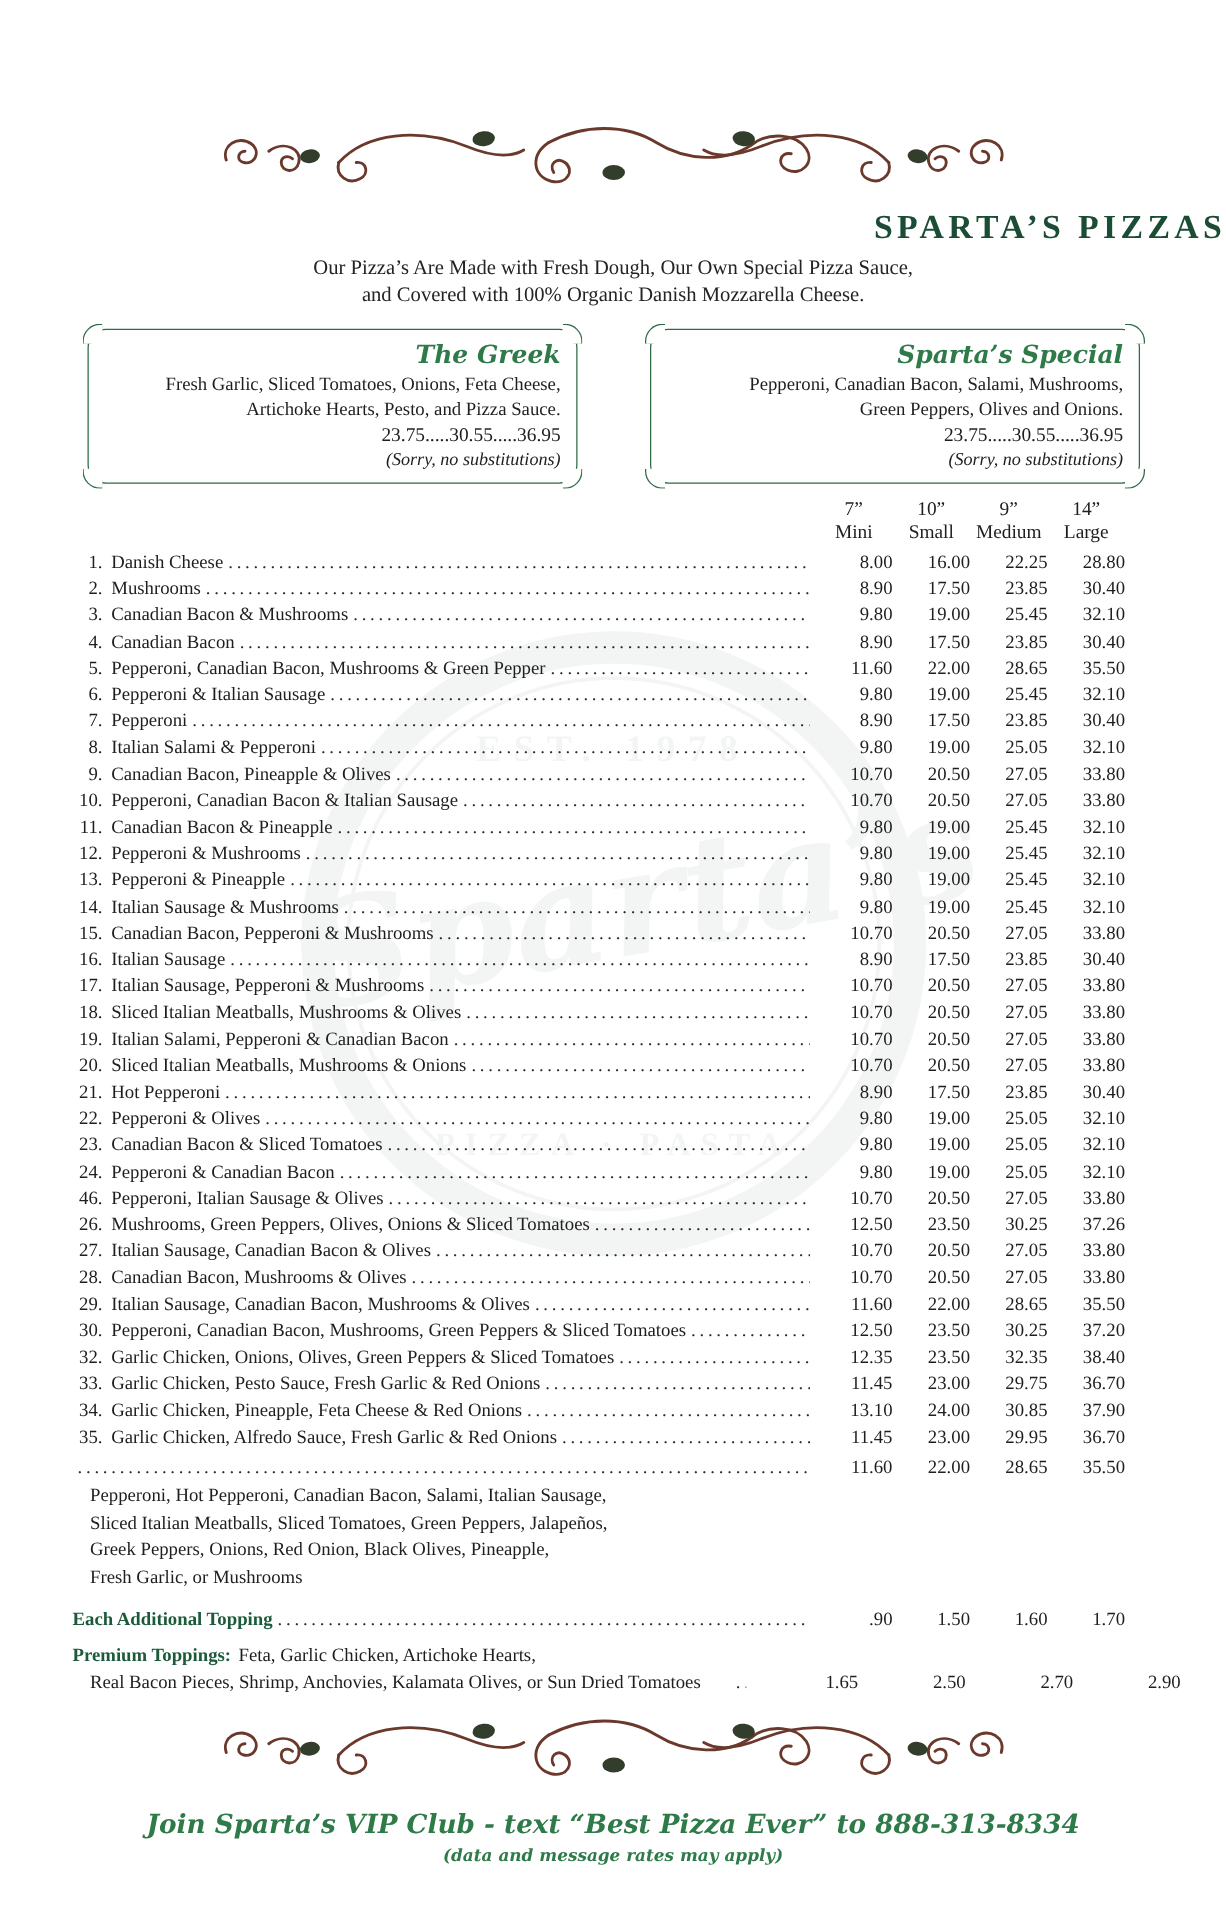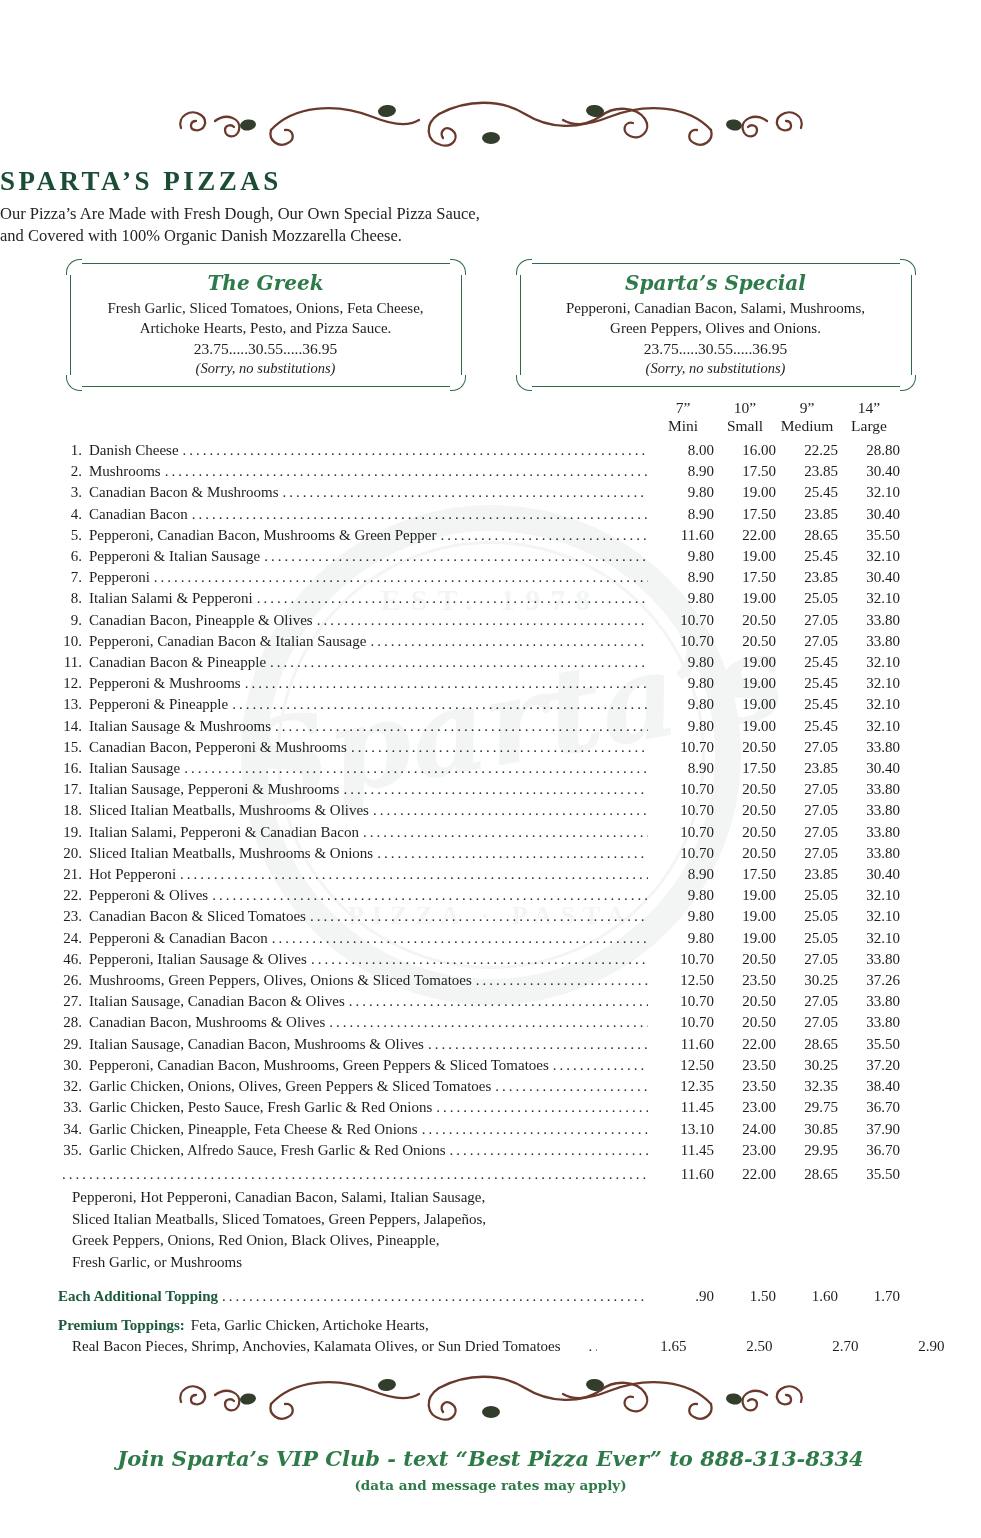--- a/index.html
+++ b/index.html
@@ -20,28 +20,28 @@
   .wm-name { position:absolute; top:150px; width:100%; text-align:center; font-size:118px;
     font-style:italic; font-weight:bold; transform:rotate(-10deg); font-family:"DejaVu Serif", serif; }
   .wm-arc { position:absolute; bottom:74px; width:100%; text-align:center; font-size:26px; letter-spacing:8px; font-weight:bold; }
 
   
   .ornament { display:flex; justify-content:center; }
   .ornament.top { padding-top:94px; }
   .ornament.bottom { margin-top:10px; }
 
   
-  .page-title { text-align:left; font-size:27px; font-weight:600; letter-spacing:3.5px;
+  .page-title { text-align:right; font-size:27px; font-weight:600; letter-spacing:3.5px;
     color:#1b4d35; margin:10px 0 6px; }
-  .subtitle { text-align:left; font-size:16.5px; line-height:22px; color:#242422; }
+  .subtitle { text-align:center; font-size:16.5px; line-height:22px; color:#242422; }
 
   
   .specials { display:flex; justify-content:center; gap:58px; margin:16px 64px 0; }
   .special-box { position:relative; flex:1; max-width:392px; border:1.5px solid #2e6b45;
-    border-radius:1px; padding:7px 12px 9px; text-align:center; background:transparent; }
+    border-radius:15px; padding:7px 12px 9px; text-align:right; background:transparent; }
   .corner { position:absolute; width:16px; height:16px; border:1.5px solid #2e6b45; background:#fff; }
   .corner.tl { top:-5px; left:-5px; border-right:none; border-bottom:none; border-top-left-radius:14px; }
   .corner.tr { top:-5px; right:-5px; border-left:none; border-bottom:none; border-top-right-radius:14px; }
   .corner.bl { bottom:-5px; left:-5px; border-right:none; border-top:none; border-bottom-left-radius:14px; }
   .corner.br { bottom:-5px; right:-5px; border-left:none; border-top:none; border-bottom-right-radius:14px; }
   .special-name { font-family:"DejaVu Serif", serif; font-style:italic; font-weight:bold;
     font-size:20px; color:#2e7a49; margin-bottom:3px; }
   .special-desc { font-size:15px; line-height:20px; white-space:nowrap; }
   .special-prices { font-size:15.5px; margin-top:2px; }
   .special-note { font-size:14.5px; font-style:italic; margin-top:2px; }
@@ -68,21 +68,21 @@
   .bold-green { font-weight:bold; color:#1b5a3a; flex:none; white-space:nowrap; }
   .premium { margin-top:7px; font-size:15px; line-height:22px; }
   .premium-line1 { display:flex; align-items:baseline; font-size:15px; }
   .premium-line1 .sep { width:6px; flex:none; }
   .premium-line2 { margin-left:14px;gap:24px; }
   .premium-desc2 { flex:none; white-space:nowrap; }
 
   
   .footer { text-align:center; margin-top:16px; }
   .vip { font-family:"DejaVu Serif", serif; font-size:21px; font-weight:bold; font-style:italic; color:#2e7a49; }
-  .vip-note { font-family:"DejaVu Serif", serif; font-size:13.5px; font-weight:bold;
+  .vip-note { font-family:"DejaVu Serif", serif; font-size:13.5px; font-style:italic; font-weight:bold;
     color:#2e7a49; margin-top:6px; }
 </style>
 </head>
 <body>
 
 <div class="page">
 
   <div class="watermark">
     <div class="wm-ring"></div>
     <div class="wm-est">EST. 1978</div>

